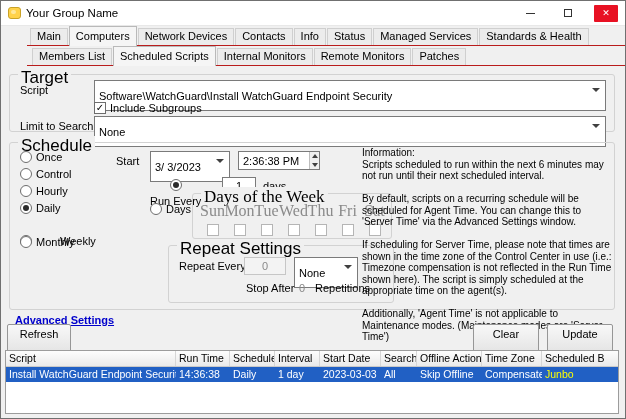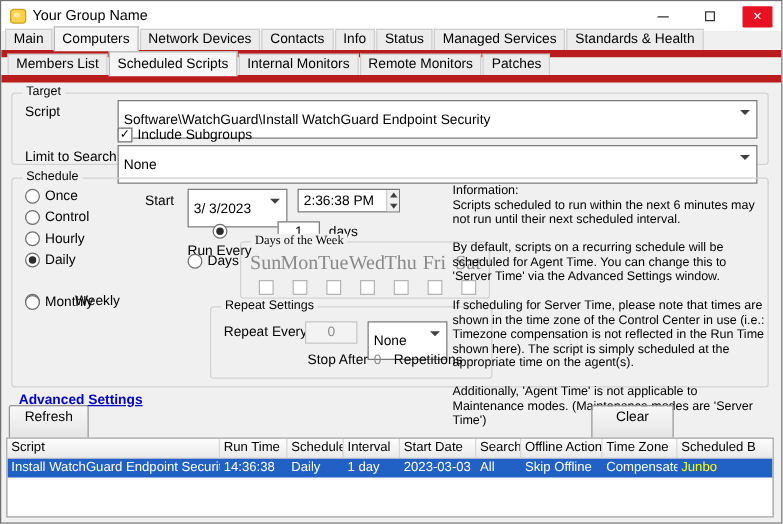--- a/index.html
+++ b/index.html
@@ -17,31 +17,31 @@
   .app-icon{ width:13px; height:12px; margin:0 5px 0 7px; background:#ffd24a; border:1px solid #c9a227; border-radius:3px; position:relative;}
   .app-icon::after{ content:""; position:absolute; left:2px; top:2px; width:5px; height:4px; background:#ffe89a; border-radius:2px;}
   .title-text{ font-size:11.5px;text-align:center; }
   .caption-buttons{ margin-left:auto; display:flex; height:100%; }
   .cap-btn{ width:38px; height:100%; display:flex; align-items:center; justify-content:center; cursor:default; }
   .glyph-min{ width:9px; height:1px; background:#333; display:block; }
   .glyph-max{ width:8px; height:8px; border:1px solid #333; display:block; }
   .close-box{ width:24px; height:17px; background:#e81123; color:#fff; display:flex; align-items:center; justify-content:center; font-size:9px; border-radius:1px;}
 
   
-  .tabs{ display:flex; align-items:flex-end; padding-left:3px; background:#f0f0f0; border-bottom:6px solid #b91c1c; }
+  .tabs{ display:flex; align-items:flex-end; padding-left:3px; background:#f0f0f0; border-bottom:1px solid #b91c1c;margin-left:26px; }
   .tabs1{ height:20px; }
   .tabs2{ height:20px; padding-left:5px; }
   .tab{ height:17px; line-height:15px; padding:0 6px; background:#ececec; border:1px solid #cfcfcf; border-bottom:none; margin-right:1px; white-space:nowrap; font-size:11px; }
   .tab.active{ height:20px; line-height:18px; background:#f5f5f5; border-color:#b9b9b9; margin-bottom:-1px; position:relative; z-index:2; }
 
   .content{ position:relative; height:352px; }
 
   
   .groupbox{ position:absolute; border:1px solid #d2d2d2; border-radius:3px; }
-  .groupbox>.legend{ position:absolute; top:-7px; left:8px; background:#f0f0f0; padding:0 3px; font-size:10px;text-align:center; }
+  .groupbox>.legend{ position:absolute; top:-7px; left:8px; background:#f0f0f0; padding:0 3px; font-size:17px;text-align:center; }
 
   .gb-target{ left:8px; right:10px; top:8px; height:58px; }
   .gb-schedule{ left:8px; right:10px; top:76px; height:168px; }
 
   
   .combo{ position:absolute; height:31px; background:#fff; border:1px solid #7a7a7a; display:flex; align-items:center; padding:0 18px 0 4px; font-size:11px; white-space:nowrap; overflow:hidden; }
   .combo .arrow{ position:absolute; right:5px; top:7px; width:0; height:0; border-left:4px solid transparent; border-right:4px solid transparent; border-top:4px solid #404040; }
   .textbox{ position:absolute; height:18px; border:1px solid #7a7a7a; background:#fff; font-size:11px; padding:0 3px; font-family:"Liberation Sans",sans-serif; }
   .textbox:disabled{ background:#f3f3f3; color:#8a8a8a; border-color:#c6c6c6; }
   .label{ position:absolute; font-size:11px; white-space:nowrap; }
@@ -241,20 +241,21 @@
 
 If scheduling for Server Time, please note that times are shown in the time zone of the Control Center in use (i.e.: Timezone compensation is not reflected in the Run Time shown here). The script is simply scheduled at the appropriate time on the agent(s).
 
 Additionally, 'Agent Time' is not applicable to Maintenance modes. (Maintenance modes are 'Server Time')</div>
     </div>
 
     <span class="adv-link">Advanced Settings</span>
 
     <div class="btn btn-refresh">Refresh</div>
     <div class="btn btn-clear">Clear</div>
+    <div class="btn btn-update">Update</div>
 
     <div class="grid">
       <div class="grid-header">
         <span class="gh-cell c0">Script</span>
         <span class="gh-cell c1">Run Time</span>
         <span class="gh-cell c2">Schedule</span>
         <span class="gh-cell c3">Interval</span>
         <span class="gh-cell c4">Start Date</span>
         <span class="gh-cell c5">Search</span>
         <span class="gh-cell c6">Offline Action</span>

